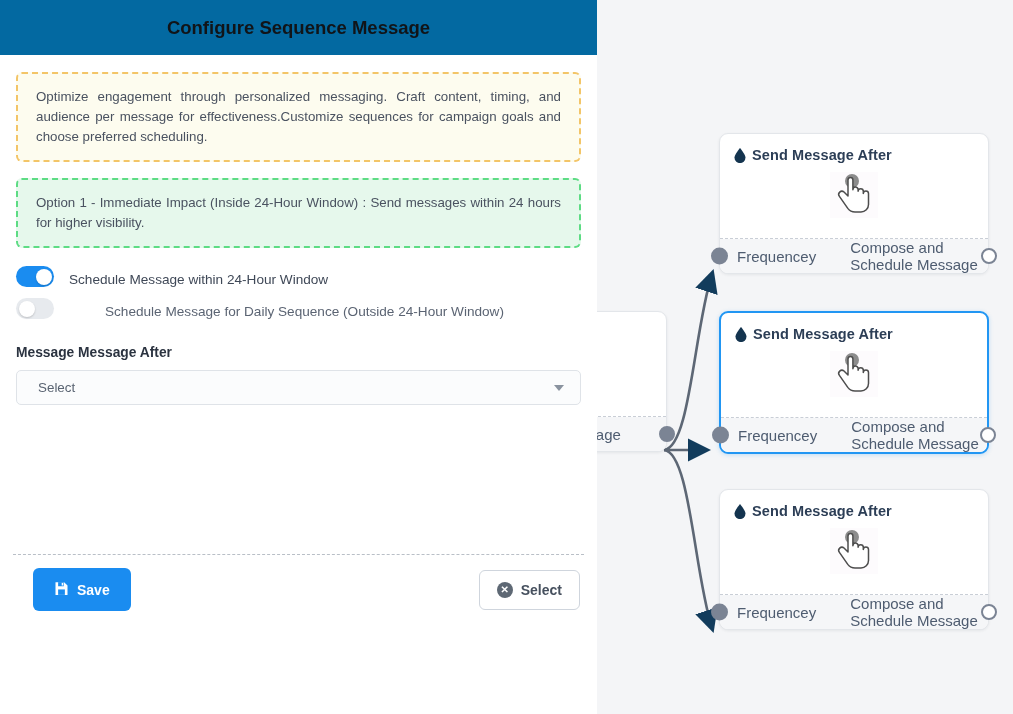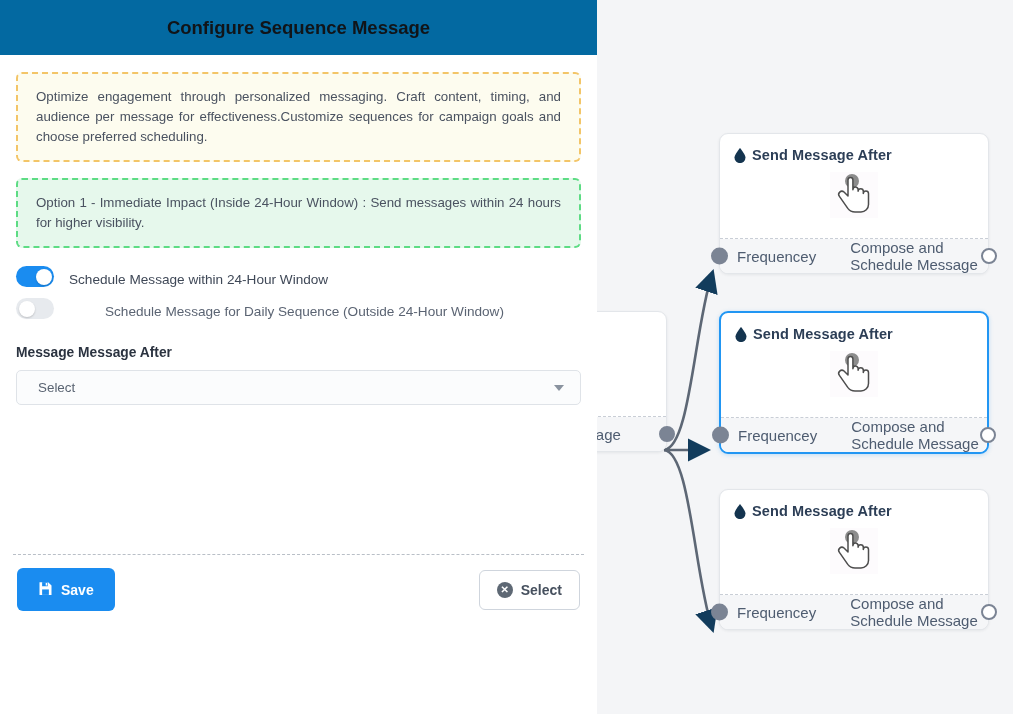--- a/index.html
+++ b/index.html
@@ -216,21 +216,21 @@
   }
 
   #panel-divider {
     position: absolute;
     left: 13px; right: 13px;
     top: 554px;
     border-top: 1px dashed #b9bfc7;
   }
   #panel-footer {
     position: absolute;
-    left: 0; right: 0;
+    left: 16px; right: 0;
     top: 568px;
     padding: 0 17px;
     display: flex;
     align-items: center;
     justify-content: space-between;
     box-sizing: border-box;
   }
   .btn {
     display: inline-flex;
     align-items: center;

